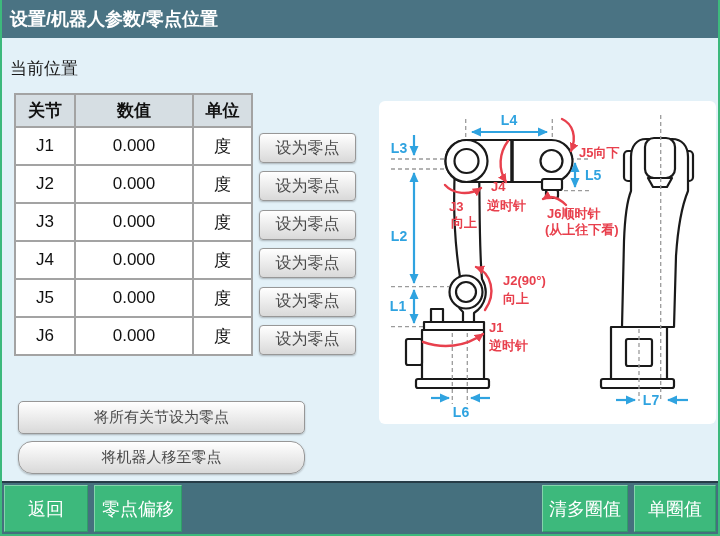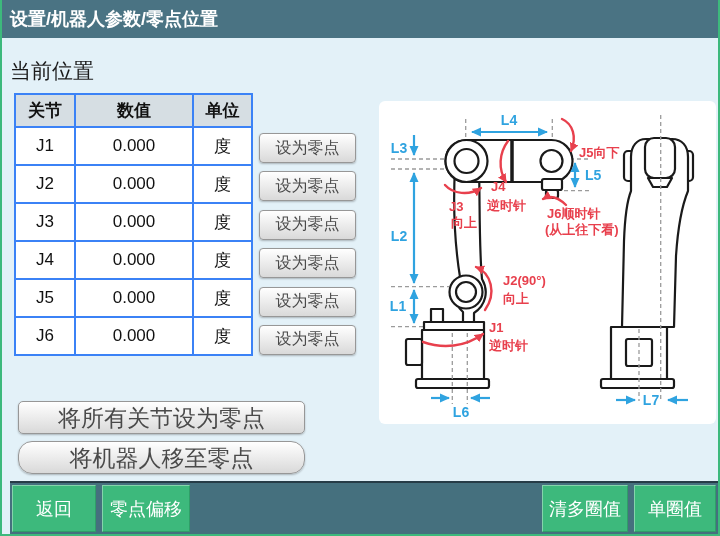--- a/index.html
+++ b/index.html
@@ -6,45 +6,45 @@
   .screen{
     position:relative;width:720px;height:536px;box-sizing:border-box;
     background:#e3f1f8;overflow:hidden;
     border-left:2px solid #3db97c;border-right:2px solid #3db97c;border-bottom:2px solid #3db97c;
     font-family:"Liberation Sans","DejaVu Sans",sans-serif;
   }
   .titlebar{
     position:absolute;top:0;left:0;right:0;height:38px;background:#4a7383;
     color:#fff;font-size:18px;font-weight:bold;line-height:38px;padding-left:8px;
   }
-  .section-label{position:absolute;left:8px;top:57px;font-size:21px;color:#1a1a1a;}
+  .section-label{position:absolute;left:8px;top:57px;font-size:17px;color:#1a1a1a;}
   table.joints{
     position:absolute;left:12px;top:93px;border-collapse:separate;border-spacing:2px;
-    background:#3b82f6;
+    background:#a3a3a3;
   }
   table.joints th{
     background:#d6dee3;color:#111;font-size:17px;font-weight:bold;height:31px;padding:0;
   }
   table.joints td{
     background:#ffffff;color:#111;font-size:17px;text-align:center;height:36px;padding:0;
   }
   .col-joint{width:58px;} .col-value{width:116px;text-align:center;} .col-unit{width:57px;}
   .gray-btn{
     display:block;background:linear-gradient(#ffffff,#d9d9d9);
     border:1px solid #979797;border-radius:4px;color:#4a4a4a;
     box-shadow:0 1px 2px rgba(0,0,0,0.25);cursor:pointer;
     font-family:Liberation Serif, serif;
   }
   .row-buttons{position:absolute;left:257px;top:133px;}
   .row-buttons .gray-btn{width:97px;height:30px;font-size:16px;margin-bottom:8.4px;}
-  .big-btn{position:absolute;left:16px;width:287px;height:33px;font-size:23px;border-radius:5px;}
+  .big-btn{position:absolute;left:16px;width:287px;height:33px;font-size:15px;border-radius:5px;}
   .big-btn.b1{top:401px;}
   .big-btn.b2{top:441px;border-radius:14px;}
   .bottom-bar{
-    position:absolute;left:8px;right:0;bottom:0;height:51px;background:#45707e;
+    position:absolute;left:0;right:0;bottom:0;height:51px;background:#45707e;
     border-top:2px solid #263c47;box-sizing:content-box;
   }
   .green-btn{
     position:absolute;top:2px;height:47px;background:#3db97c;
     border:1px solid #2f9e68;border-top-color:#84d4ab;border-left-color:#84d4ab;
     color:#fff;font-size:18px;cursor:pointer;font-family:inherit;padding:0;
   }
   .gb-back{left:2px;width:84px;}
   .gb-offset{left:92px;width:88px;}
   .gb-clear{right:90px;width:86px;}

